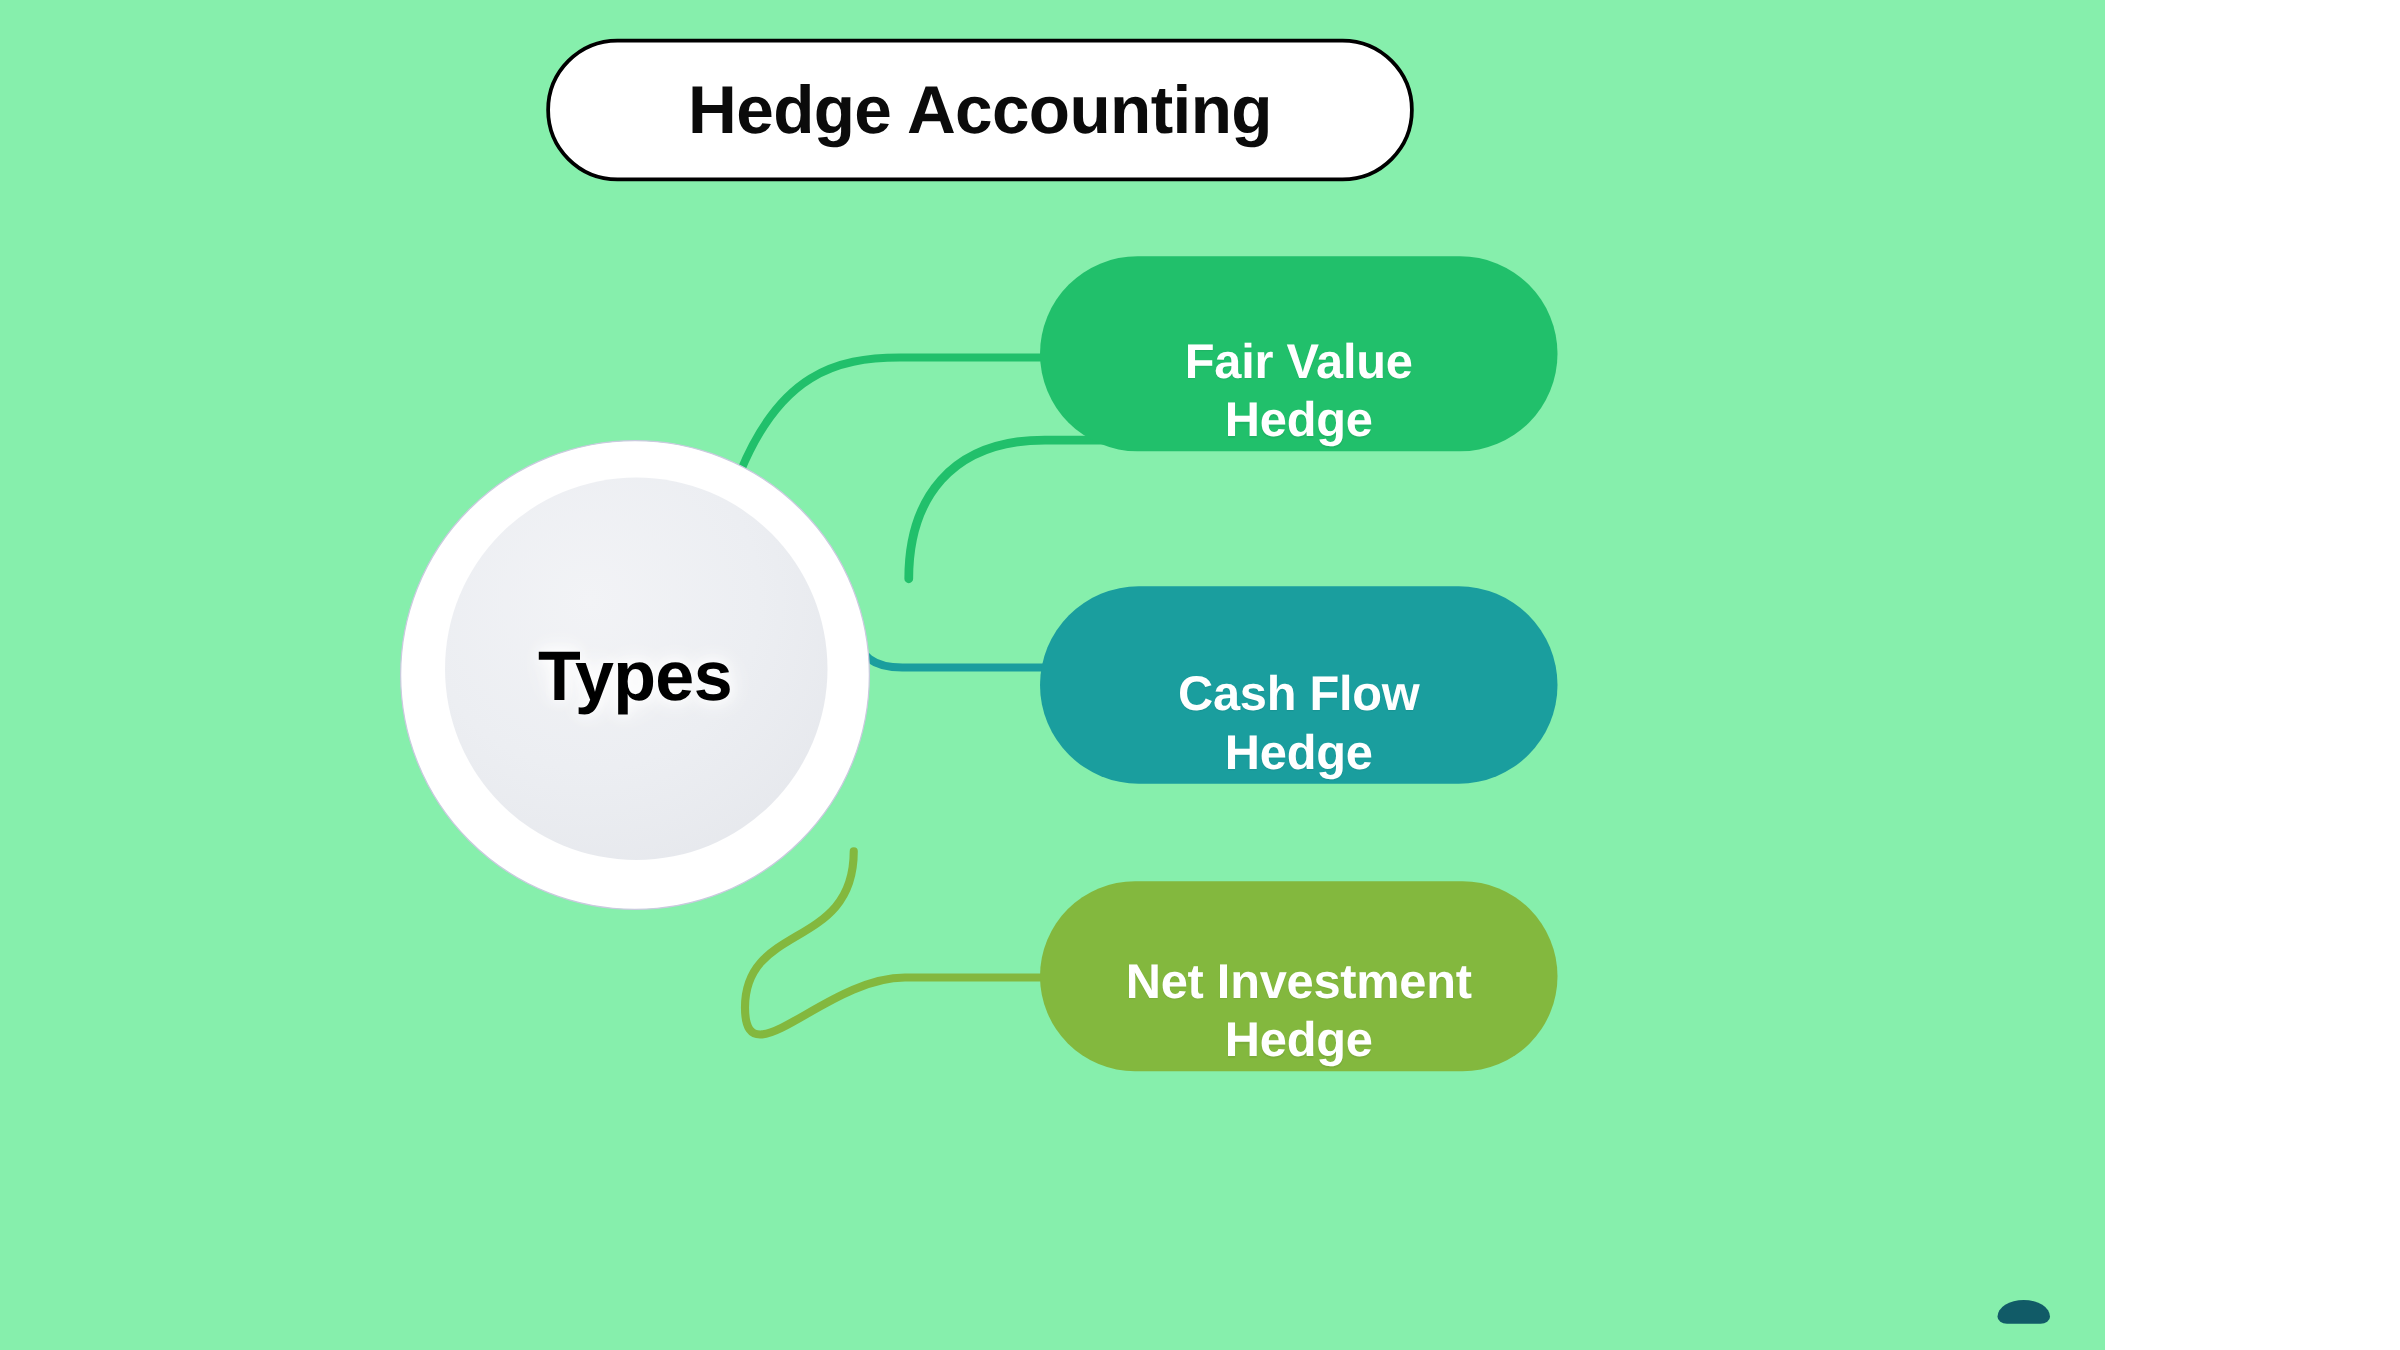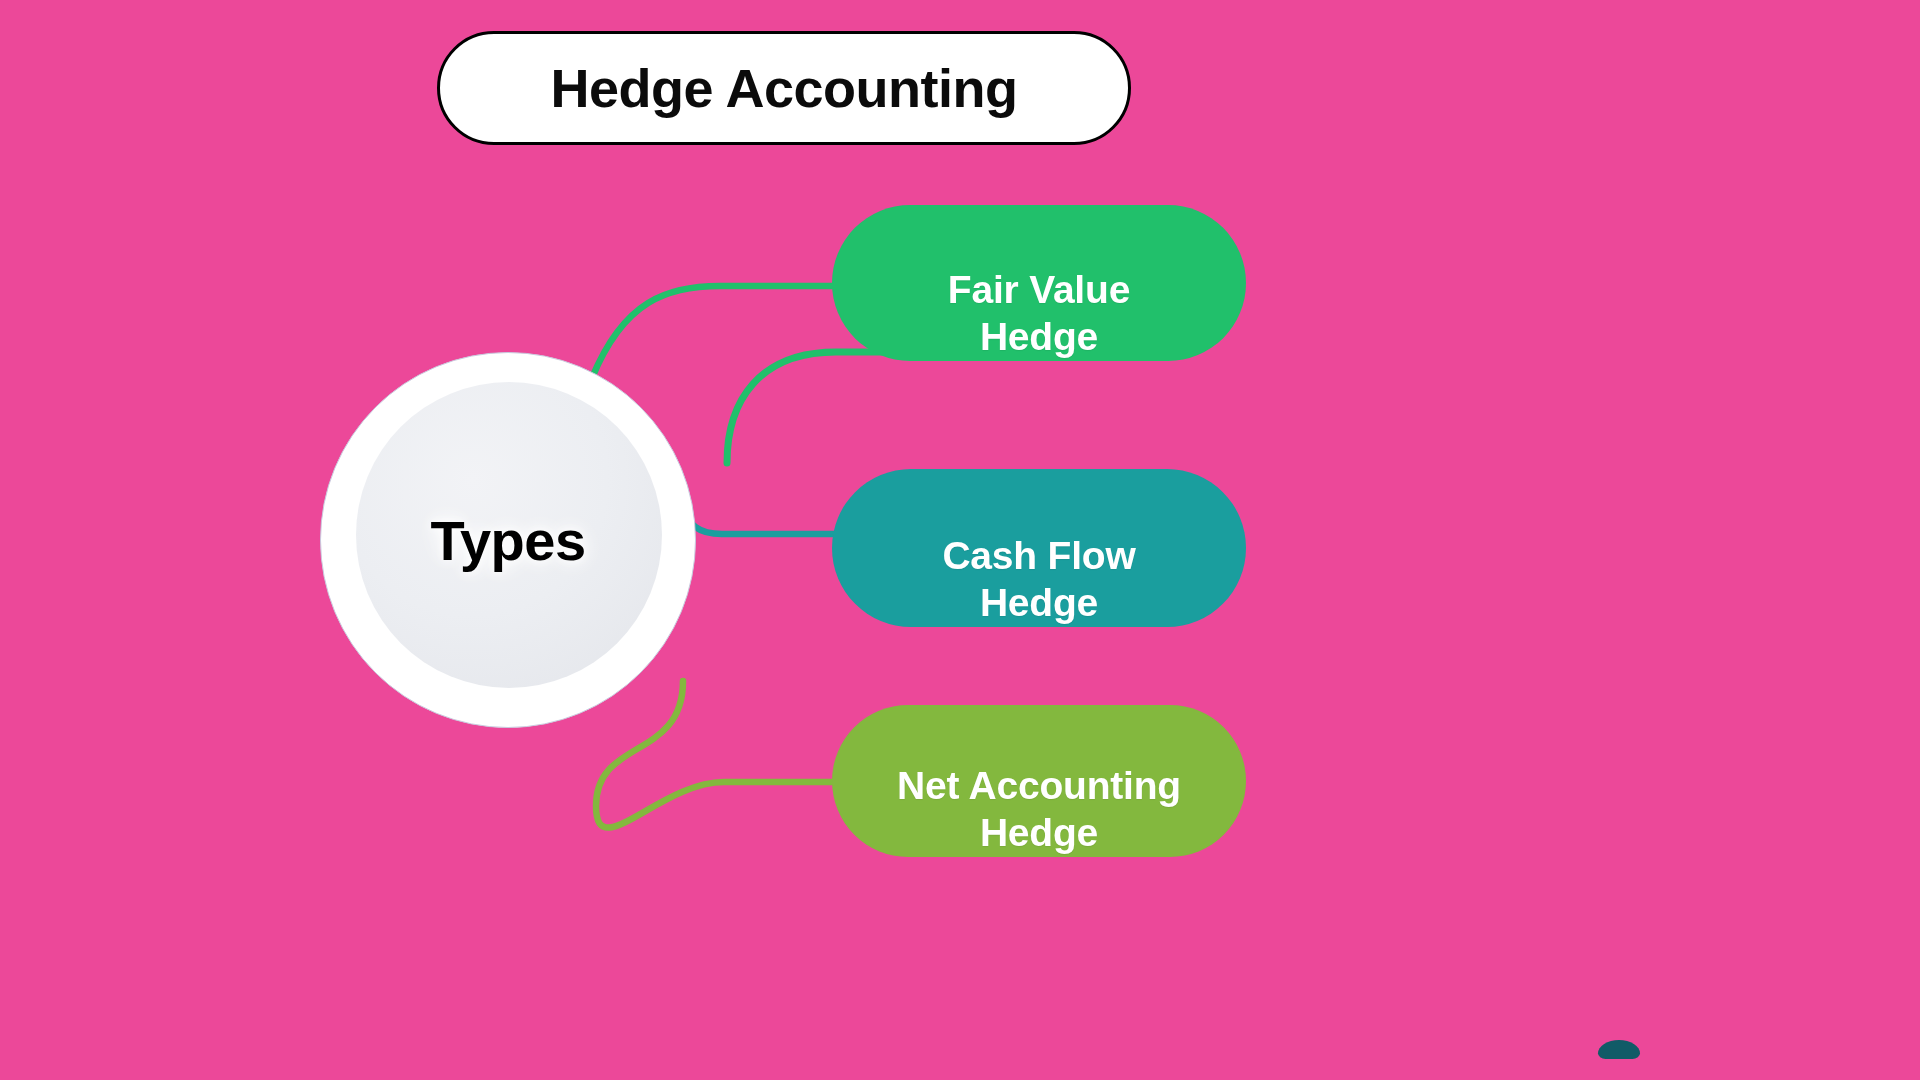--- a/index.html
+++ b/index.html
@@ -12,23 +12,23 @@
     height: 1080px;
     position: relative;
     overflow: hidden;
     font-family: "Liberation Sans", sans-serif;
     -webkit-font-smoothing: antialiased;
   }
 
   #canvas {
     position: absolute;
     left: 0; top: 0;
-    width: 1920px;
+    width: 1684px;
     height: 1080px;
-    background: #ec4899;
+    background: #86efac;
   }
 
   
   #title-pill {
     position: absolute;
     left: 437px;
     top: 31px;
     width: 694px;
     height: 114px;
     box-sizing: border-box;
@@ -181,20 +181,20 @@
 
   <div class="branch-pill" id="pill-1" style="background: rgb(26, 158, 158); color: rgb(255, 255, 255);">
     <span class="pill-text">
       <span>Cash Flow</span><br>
       <span>Hedge</span>
     </span>
   </div>
 
   <div class="branch-pill" id="pill-2" style="background: rgb(131, 184, 62); color: rgb(255, 255, 255);">
     <span class="pill-text">
-      <span>Net Accounting</span><br>
+      <span>Net Investment</span><br>
       <span>Hedge</span>
     </span>
   </div>
 
   <div id="artifact"></div>
 
 </div>
 
 </body></html>

